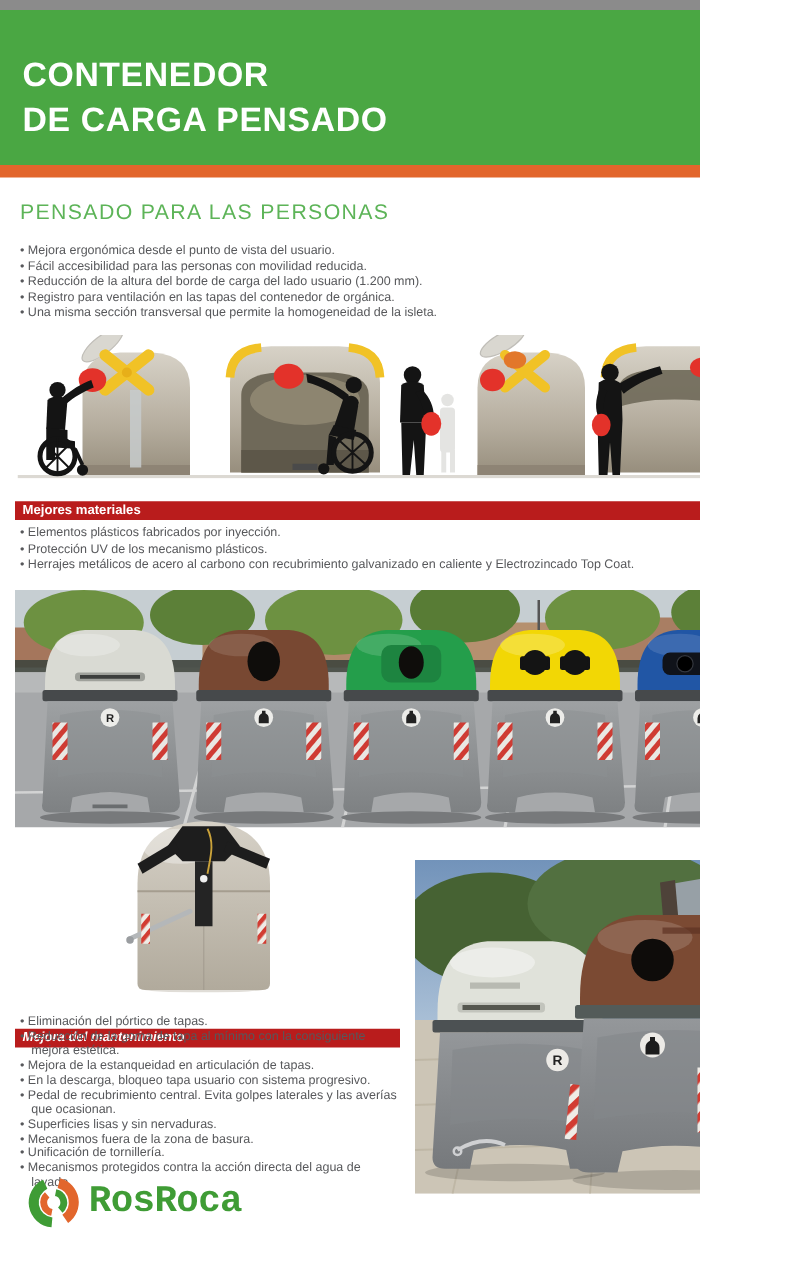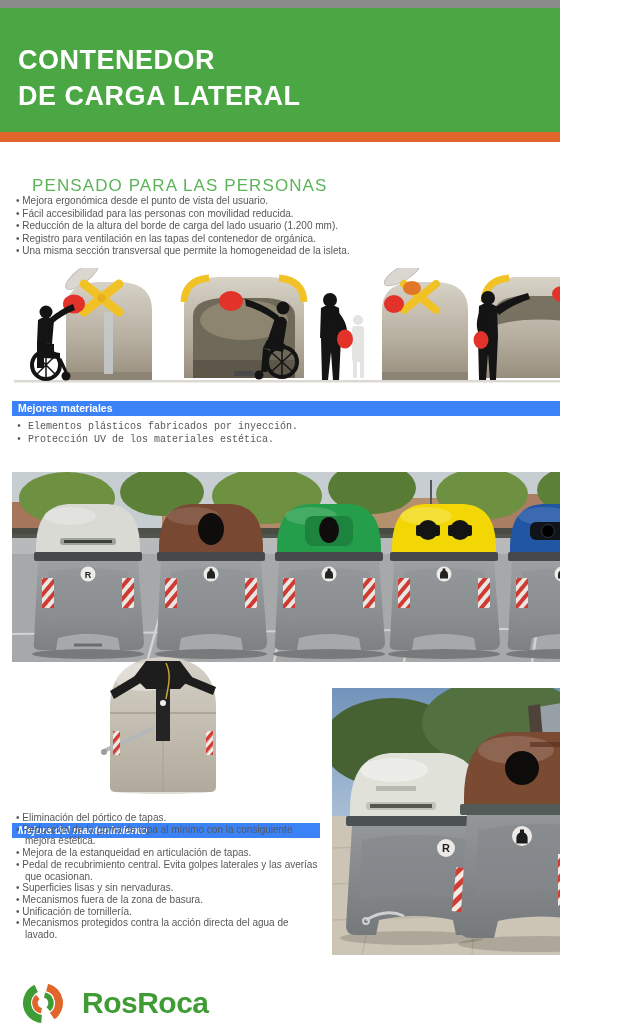--- a/index.html
+++ b/index.html
@@ -4,54 +4,54 @@
 <style>
   html,body{margin:0;padding:0;background:#ffffff;font-family:"Liberation Sans",sans-serif;}
   .page{position:relative;width:560px;height:1024px;background:#ffffff;overflow:hidden;}
 
   .top-strip{position:absolute;left:0;top:0;width:628px;height:8px;background:#8b8b8b;}
   .header{position:absolute;left:0;top:8px;width:628px;height:124px;background:#4aa743;}
   .header .title{margin:0;padding:34px 0 0 18px;color:#ffffff;font-weight:bold;
     font-size:27px;line-height:36px;letter-spacing:.5px;}
   .orange-bar{position:absolute;left:0;top:132px;width:628px;height:10px;background:#e2662c;}
 
-  .personas-heading{position:absolute;left:16px;top:160px;margin:16px;font-weight:400;
+  .personas-heading{position:absolute;left:16px;top:160px;margin:0;font-weight:400;
     font-size:17px;letter-spacing:1.1px;color:#5db458;}
 
   ul.bullets{list-style:none;margin:0;padding:0;color:#57585b;font-size:10px;}
   ul.bullets li{padding-left:9px;text-indent:-9px;}
   ul.bullets li::before{content:"\2022  ";color:#57585b;}
   .personas-list{position:absolute;left:16px;top:195px;width:580px;line-height:12.6px;}
-  .materiales-list{position:absolute;left:16px;top:421px;width:596px;line-height:12.6px;font-family:Liberation Mono, monospace;}
+  .materiales-list{position:absolute;left:16px;top:421px;width:596px;line-height:12.6px;}
   .mantenimiento-list{position:absolute;left:16px;top:812px;width:304px;line-height:11.7px;}
 
-  .banner{position:absolute;background:#3b82f6;color:#ffffff;font-weight:bold;
+  .banner{position:absolute;background:#b91c1c;color:#ffffff;font-weight:bold;
     font-size:10.5px;line-height:15px;height:15px;padding:0 6px;box-sizing:border-box;}
   .banner-materiales{left:12px;top:401px;width:604px;}
   .banner-mantenimiento{left:12px;top:823px;width:308px;font-style:italic;}
 
   .illustration{position:absolute;left:14px;top:268px;width:600px;height:122px;}
   .photo1{position:absolute;left:12px;top:472px;width:606px;height:190px;}
   .photo-single{position:absolute;left:96px;top:651px;width:134px;height:143px;z-index:3;}
   .photo2{position:absolute;left:332px;top:688px;width:293px;height:267px;}
 
-  .logo{position:absolute;left:22px;top:982px;display:flex;align-items:center;gap:18px;}
+  .logo{position:absolute;left:22px;top:941px;display:flex;align-items:center;gap:7px;font-family:Liberation Mono, monospace;}
   .logo-text{font-size:30px;font-weight:bold;color:#3f9c35;letter-spacing:-0.5px;}
   svg{display:block;}
 </style>
 </head>
 <body>
 
 <div class="page">
 
   <div class="top-strip"></div>
 
   <div class="header">
     <h1 class="title"><span>CONTENEDOR</span><br>
-      <span>DE CARGA LATERAL</span>
+      <span>DE CARGA PENSADO</span>
     </h1>
   </div>
   <div class="orange-bar"></div>
 
   <h2 class="personas-heading">PENSADO PARA LAS PERSONAS</h2>
 
   <ul class="bullets personas-list">
     <li>Mejora ergonómica desde el punto de vista del usuario.</li>
     <li>Fácil accesibilidad para las personas con movilidad reducida.</li>
     <li>Reducción de la altura del borde de carga del lado usuario (1.200 mm).</li>
@@ -162,21 +162,22 @@
         <rect x="-2" y="64" width="11" height="13" rx="2"></rect>
         <path d="M0,64 Q3.5,57 8,64" stroke="#141414" stroke-width="2" fill="none"></path>
       </g>
     </g>
   </svg>
 
   <div class="banner banner-materiales">Mejores materiales</div>
 
   <ul class="bullets materiales-list">
     <li>Elementos plásticos fabricados por inyección.</li>
-    <li>Protección UV de los materiales estética.</li>
+    <li>Protección UV de los mecanismo plásticos.</li>
+    <li>Herrajes metálicos de acero al carbono con recubrimiento galvanizado en caliente y Electrozincado Top Coat.</li>
   </ul>
 
   <svg class="photo1" viewBox="0 0 606 190" xmlns="http://www.w3.org/2000/svg">
     <defs>
       <pattern id="hz1" width="8" height="8" patternUnits="userSpaceOnUse" patternTransform="rotate(40)">
         <rect width="8" height="8" fill="#e9e7e3"></rect>
           <rect width="4" height="8" fill="#cf3b33"></rect>
       </pattern>
       <linearGradient id="bodyG" x1="0" y1="0" x2="0" y2="1">
         <stop offset="0" stop-color="#9ea1a3"></stop>
@@ -322,20 +323,21 @@
     <rect x="17" y="80" width="7" height="24" fill="url(#hz3)"></rect>
     <rect x="110" y="80" width="7" height="24" fill="url(#hz3)"></rect>
   </svg>
 
   <div class="banner banner-mantenimiento">Mejora del mantenimiento</div>
 
   <ul class="bullets mantenimiento-list">
     <li>Eliminación del pórtico de tapas.</li>
     <li>Reducción de la goma de tapa al mínimo con la consiguiente mejora estética.</li>
     <li>Mejora de la estanqueidad en articulación de tapas.</li>
+    <li>En la descarga, bloqueo tapa usuario con sistema progresivo.</li>
     <li>Pedal de recubrimiento central. Evita golpes laterales y las averías que ocasionan.</li>
     <li>Superficies lisas y sin nervaduras.</li>
     <li>Mecanismos fuera de la zona de basura.</li>
     <li>Unificación de tornillería.</li>
     <li>Mecanismos protegidos contra la acción directa del agua de lavado.</li>
   </ul>
 
   <svg class="photo2" viewBox="0 0 293 267" xmlns="http://www.w3.org/2000/svg">
     <defs>
       <pattern id="hz2" width="10" height="10" patternUnits="userSpaceOnUse" patternTransform="rotate(40)">

